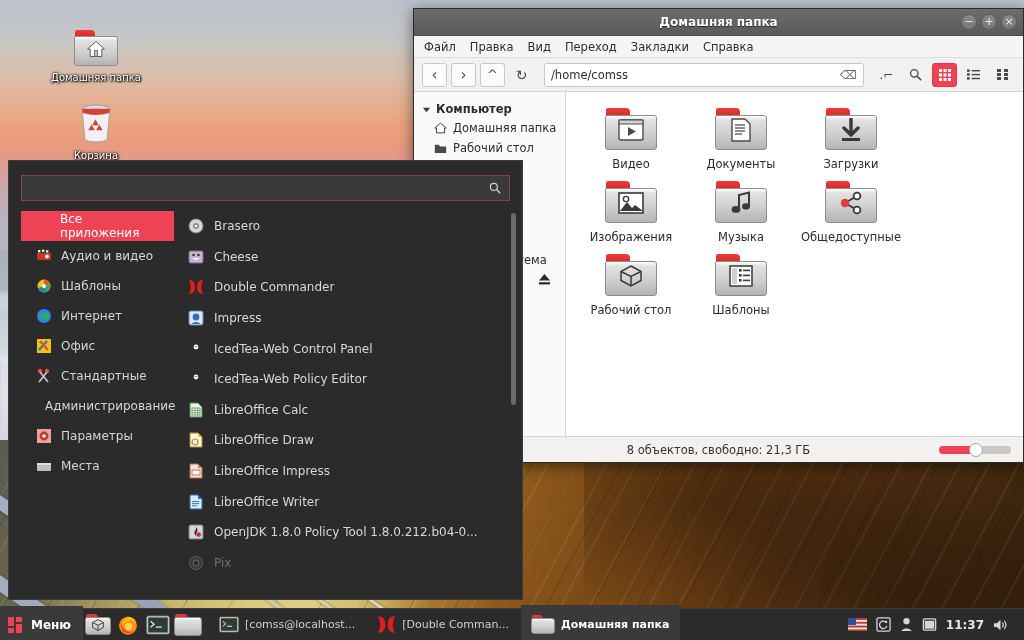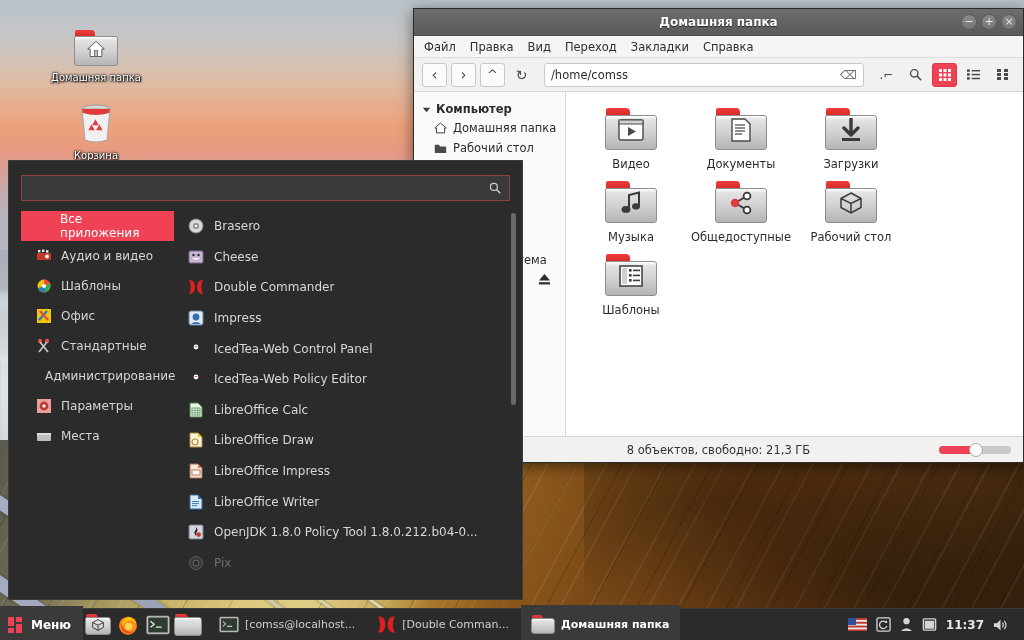--- a/index.html
+++ b/index.html
@@ -522,20 +522,31 @@
         <span class="folder" style="width:52px;height:42px;">
           <span class="tab"></span><span class="body"></span>
           <svg class="emb" width="22" height="24" viewBox="0 0 22 24">
               <path d="M11 1 v12 M4 10 l7 7 l7 -7" fill="none" stroke="#3a3a3a" stroke-width="3.4" stroke-linecap="round" stroke-linejoin="round"></path>
               <rect x="2" y="20" width="18" height="3" fill="#3a3a3a"></rect>
             </svg>
         </span>
         <span class="lbl">Загрузки</span>
       </div>
 
+      <div class="file-item">
+        <span class="folder" style="width:52px;height:42px;">
+          <span class="tab"></span><span class="body"></span>
+          <svg class="emb" width="26" height="22" viewBox="0 0 26 22">
+              <rect x="1" y="1" width="24" height="20" fill="#fff" stroke="#3a3a3a" stroke-width="1.6"></rect>
+              <circle cx="8" cy="7" r="2.6" fill="none" stroke="#3a3a3a" stroke-width="1.4"></circle>
+              <path d="M2 19 l7 -9 l5 6 l3 -3 l8 6 Z" fill="#3a3a3a"></path>
+            </svg>
+        </span>
+        <span class="lbl">Изображения</span>
+      </div>
 
       <div class="file-item">
         <span class="folder" style="width:52px;height:42px;">
           <span class="tab"></span><span class="body"></span>
           <svg class="emb" width="22" height="24" viewBox="0 0 22 24">
               <path d="M9 18 V4 l10 -2.5 V15" fill="none" stroke="#3a3a3a" stroke-width="2"></path>
               <ellipse cx="6" cy="18.4" rx="4.4" ry="3.4" fill="#3a3a3a"></ellipse>
               <ellipse cx="16" cy="15.4" rx="4" ry="3.1" fill="#3a3a3a"></ellipse>
             </svg>
         </span>
@@ -630,20 +641,27 @@
             <circle cx="8" cy="8" r="6.5" fill="#f1c40f"></circle>
             <path d="M8 8 L8 1.5 A6.5 6.5 0 0 1 14 6 Z" fill="#e74c3c"></path>
             <path d="M8 8 L14 6 A6.5 6.5 0 0 1 10 14 Z" fill="#27ae60"></path>
             <path d="M8 8 L10 14 A6.5 6.5 0 0 1 2 10 Z" fill="#2980b9"></path>
             <circle cx="8" cy="8" r="2" fill="#fff"></circle>
           </svg>
         <span>Шаблоны</span>
       </div>
       <div class="cat-row">
         <svg width="16" height="16" viewBox="0 0 16 16">
+            <circle cx="8" cy="8" r="7" fill="#2f80ed"></circle>
+            <path d="M3 5 q3 2 6 0 t4 3 -3 4 -5 -2 -2 -5Z" fill="#27ae60"></path>
+          </svg>
+        <span>Интернет</span>
+      </div>
+      <div class="cat-row">
+        <svg width="16" height="16" viewBox="0 0 16 16">
             <rect x="1" y="1" width="14" height="14" fill="#f1c40f"></rect>
             <path d="M3 12 L11 3" stroke="#2980b9" stroke-width="2.4"></path>
             <path d="M4 3 L12 12" stroke="#e74c3c" stroke-width="2.4"></path>
           </svg>
         <span>Офис</span>
       </div>
       <div class="cat-row">
         <svg width="16" height="16" viewBox="0 0 16 16">
             <circle cx="4" cy="3" r="2.2" fill="#e74c3c"></circle>
             <circle cx="11" cy="3" r="2.2" fill="#e74c3c"></circle>

